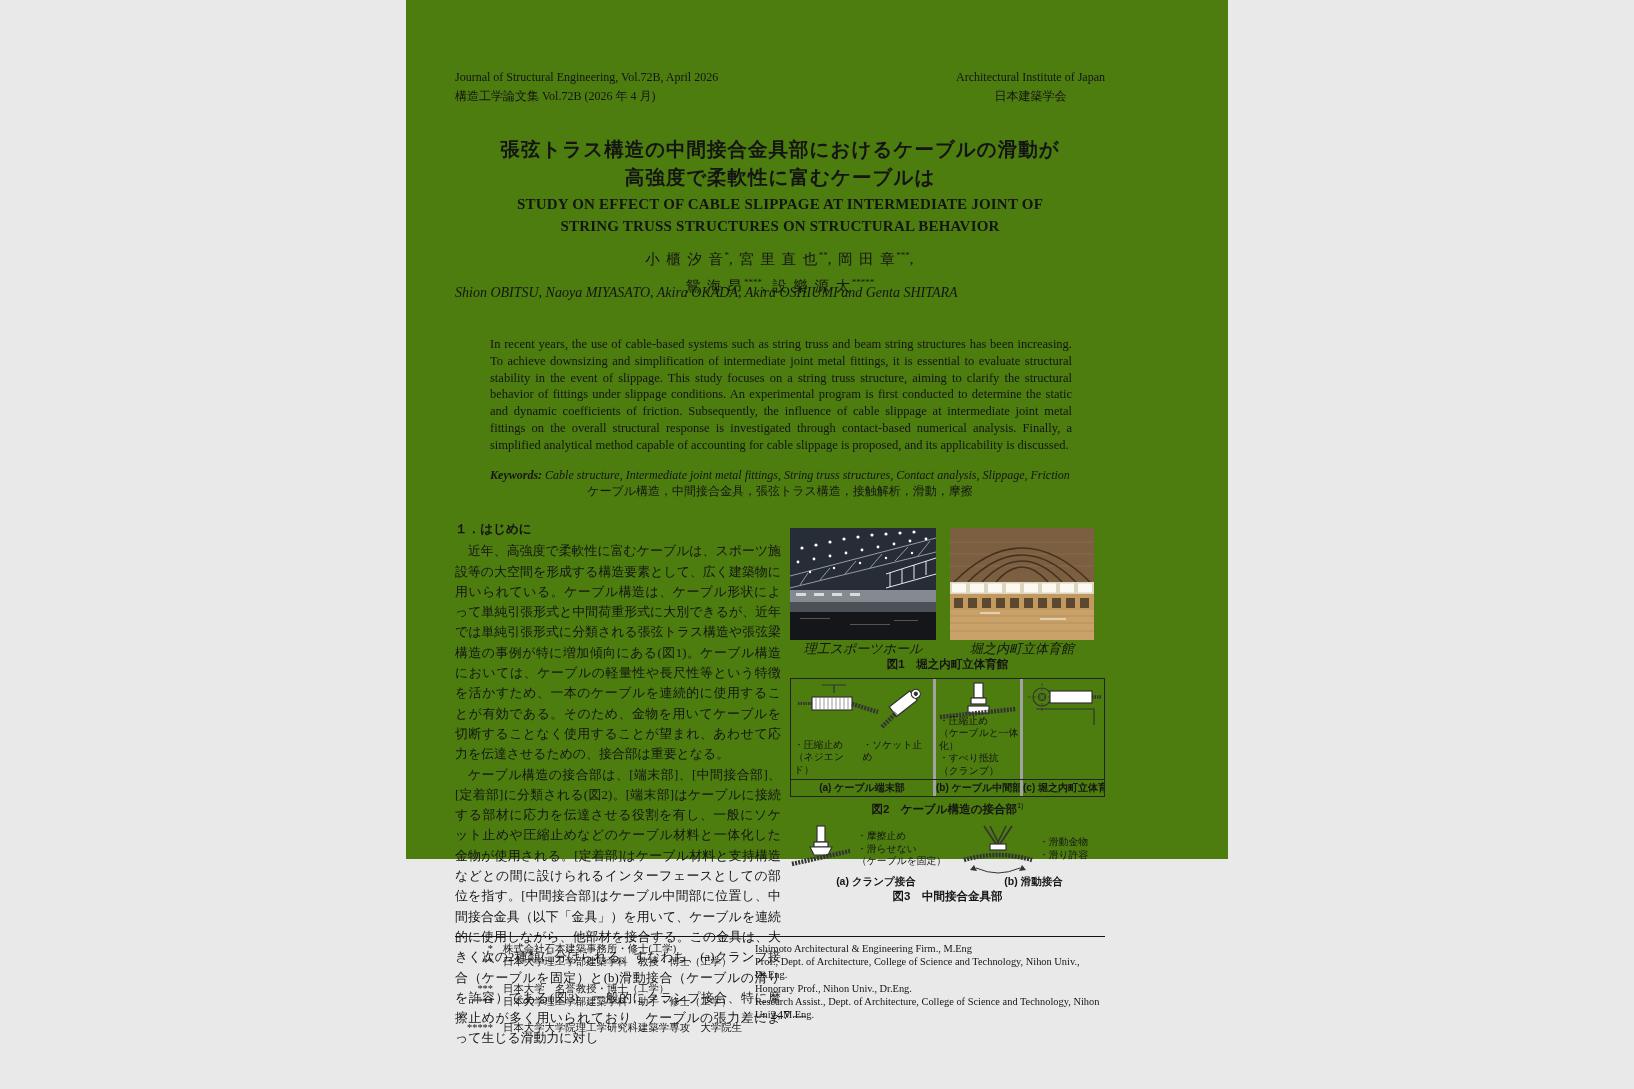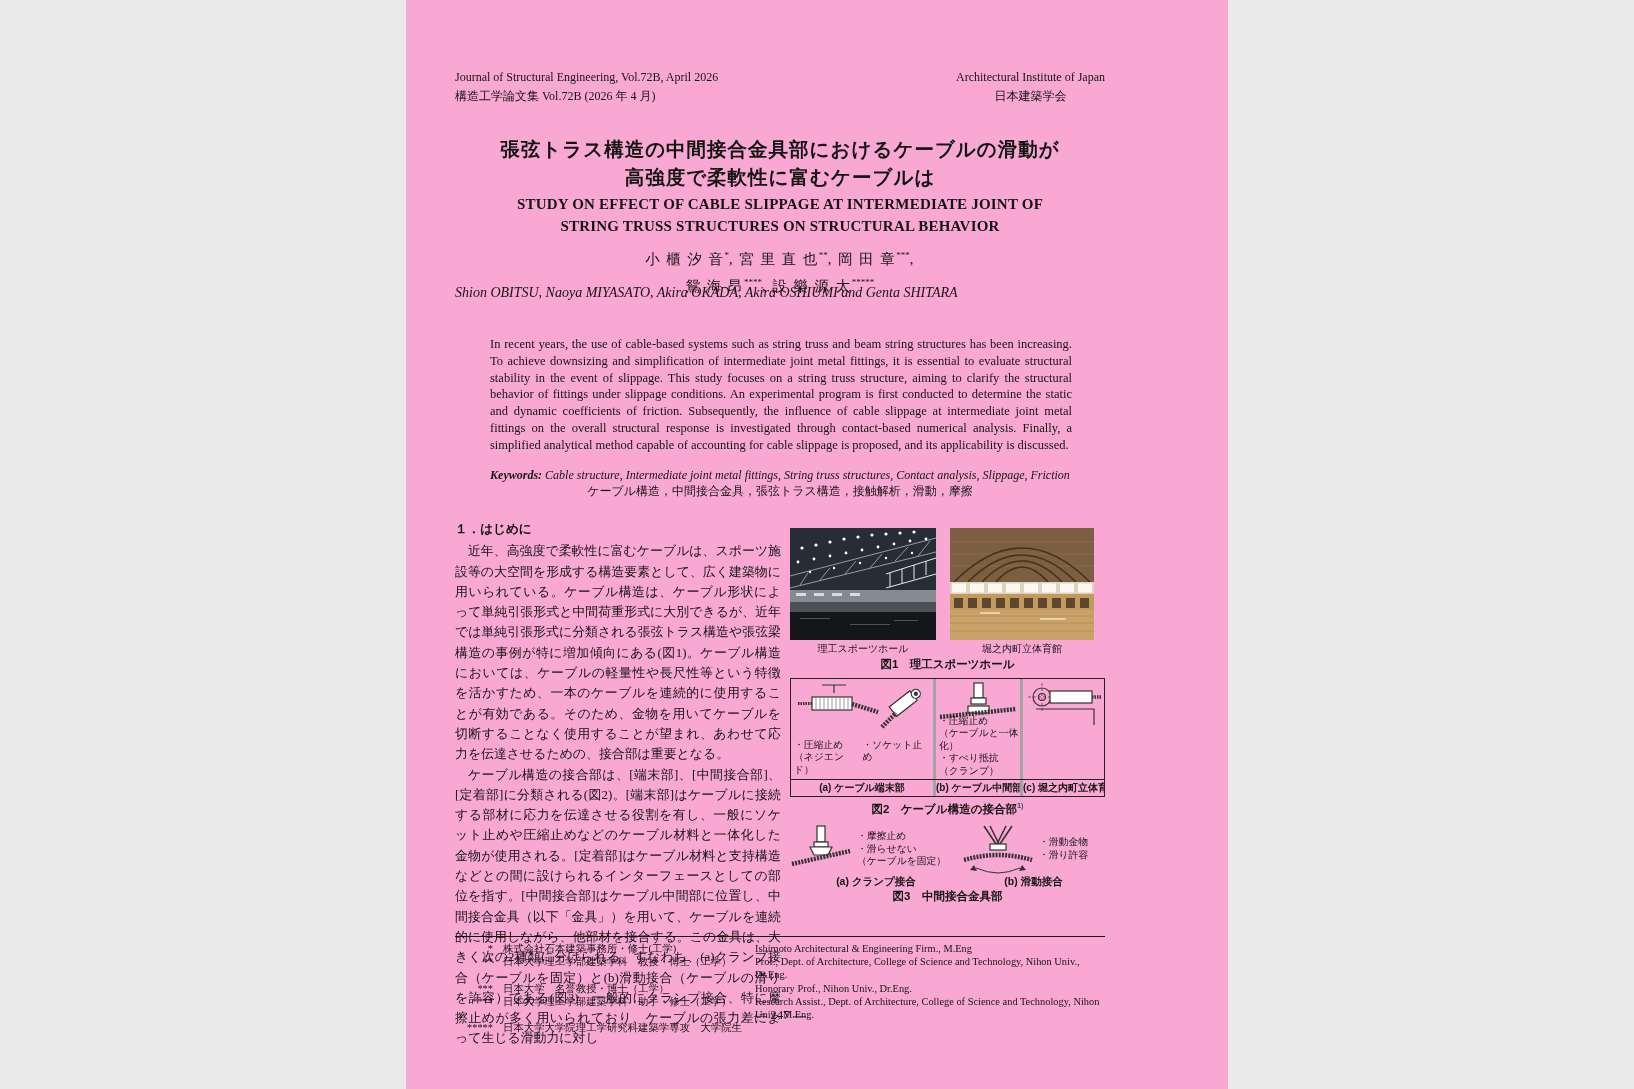--- a/index.html
+++ b/index.html
@@ -3,22 +3,22 @@
 <meta charset="utf-8">
 <style>
   html,body{margin:0;padding:0;}
   body{
     width:1634px;height:1089px;overflow:hidden;
     background:#e9e9e9;
     font-family:"Liberation Serif","DejaVu Serif",serif;
     color:#141414;
   }
   .paper{
-    position:absolute;left:406px;top:0;width:822px;height:1089px;
-    background:#f9a8d4;
+    position:absolute;left:406px;top:0;width:822px;height:859px;
+    background:#4d7c0f;
   }
   
   .hdr{position:absolute;left:49px;top:68px;width:650px;display:flex;justify-content:space-between;font-size:12px;line-height:19px;}
   .hdr-right{text-align:center;}
   
   .title-ja{position:absolute;left:49px;top:136px;width:650px;text-align:center;font-size:19.5px;font-weight:bold;line-height:28px;letter-spacing:1px;}
   .title-en{position:absolute;left:49px;top:193px;width:650px;text-align:center;font-size:15px;font-weight:600;line-height:22px;letter-spacing:.2px;}
   
   .authors-ja{position:absolute;left:49px;top:244px;width:650px;text-align:center;font-size:14.5px;line-height:23px;letter-spacing:1.5px;}
   .authors-ja sup{font-size:9px;letter-spacing:0;}
@@ -31,21 +31,21 @@
   .kw-en{font-style:italic;}
   
   .col-left{position:absolute;left:49px;top:519px;width:326px;font-size:12.9px;line-height:20.3px;text-align:justify;}
   .sec-h{font-family:"Liberation Sans","DejaVu Sans",sans-serif;font-weight:bold;font-size:12.6px;margin:0 0 2px 0;}
   .jp-p{margin:0;text-indent:1em;}
   .col-right{position:absolute;left:384px;top:519px;width:315px;}
   
   .photos{display:flex;gap:14px;margin-top:9px;}
   .photo-col{display:flex;flex-direction:column;align-items:center;}
   .photo-col svg{display:block;}
-  .photo-label{font-family:"Liberation Sans","DejaVu Sans",sans-serif;font-size:10px;line-height:15px;margin-top:1px;}
+  .photo-label{font-family:"Liberation Sans","DejaVu Sans",sans-serif;font-size:13px;line-height:15px;margin-top:1px;font-style:italic;}
   .fig-caption{text-align:center;font-family:"Liberation Sans","DejaVu Sans",sans-serif;font-weight:bold;font-size:11.5px;line-height:15px;margin-top:1px;}
   .fig-caption sup{font-size:7.5px;font-weight:normal;}
   
   .fig2-box{margin-top:6px;border:1px solid #222;}
   .fig2-panels{display:flex;height:100px;}
   .panel{position:relative;box-sizing:border-box;}
   .w-a{width:145px;}.w-b{width:87px;}.w-c{width:81px;flex:1;}
   .vline{border-right:3px solid #a3a3a3;}
   .panel svg{display:block;margin:2px auto 0 auto;}
   .notes{font-family:"Liberation Sans","DejaVu Sans",sans-serif;font-size:9.8px;line-height:12.5px;}
@@ -230,21 +230,21 @@
                   <line x1="0" y1="103" x2="144" y2="103"></line>
               </g>
               <g fill="#efe3cc" opacity="0.7">
                   <rect x="30" y="84" width="20" height="2"></rect>
                   <rect x="90" y="90" width="26" height="2"></rect>
                 </g>
             </svg>
             <div class="photo-label">堀之内町立体育館</div>
           </div>
         </div>
-        <div class="fig-caption">図1　理工スポーツホール</div>
+        <div class="fig-caption">図1　堀之内町立体育館</div>
       </div>
 
       <div>
         <div class="fig2-box">
           <div class="fig2-panels">
             <div class="panel w-a vline">
               <svg width="140" height="52" viewBox="0 0 140 52">
                 <g stroke="#333" fill="none">
                   <path d="M30,4 h24 M42,4 v8" stroke-width="1.2"></path>
                   <rect x="20" y="16" width="40" height="13" fill="#fff" stroke-width="1.2"></rect>

